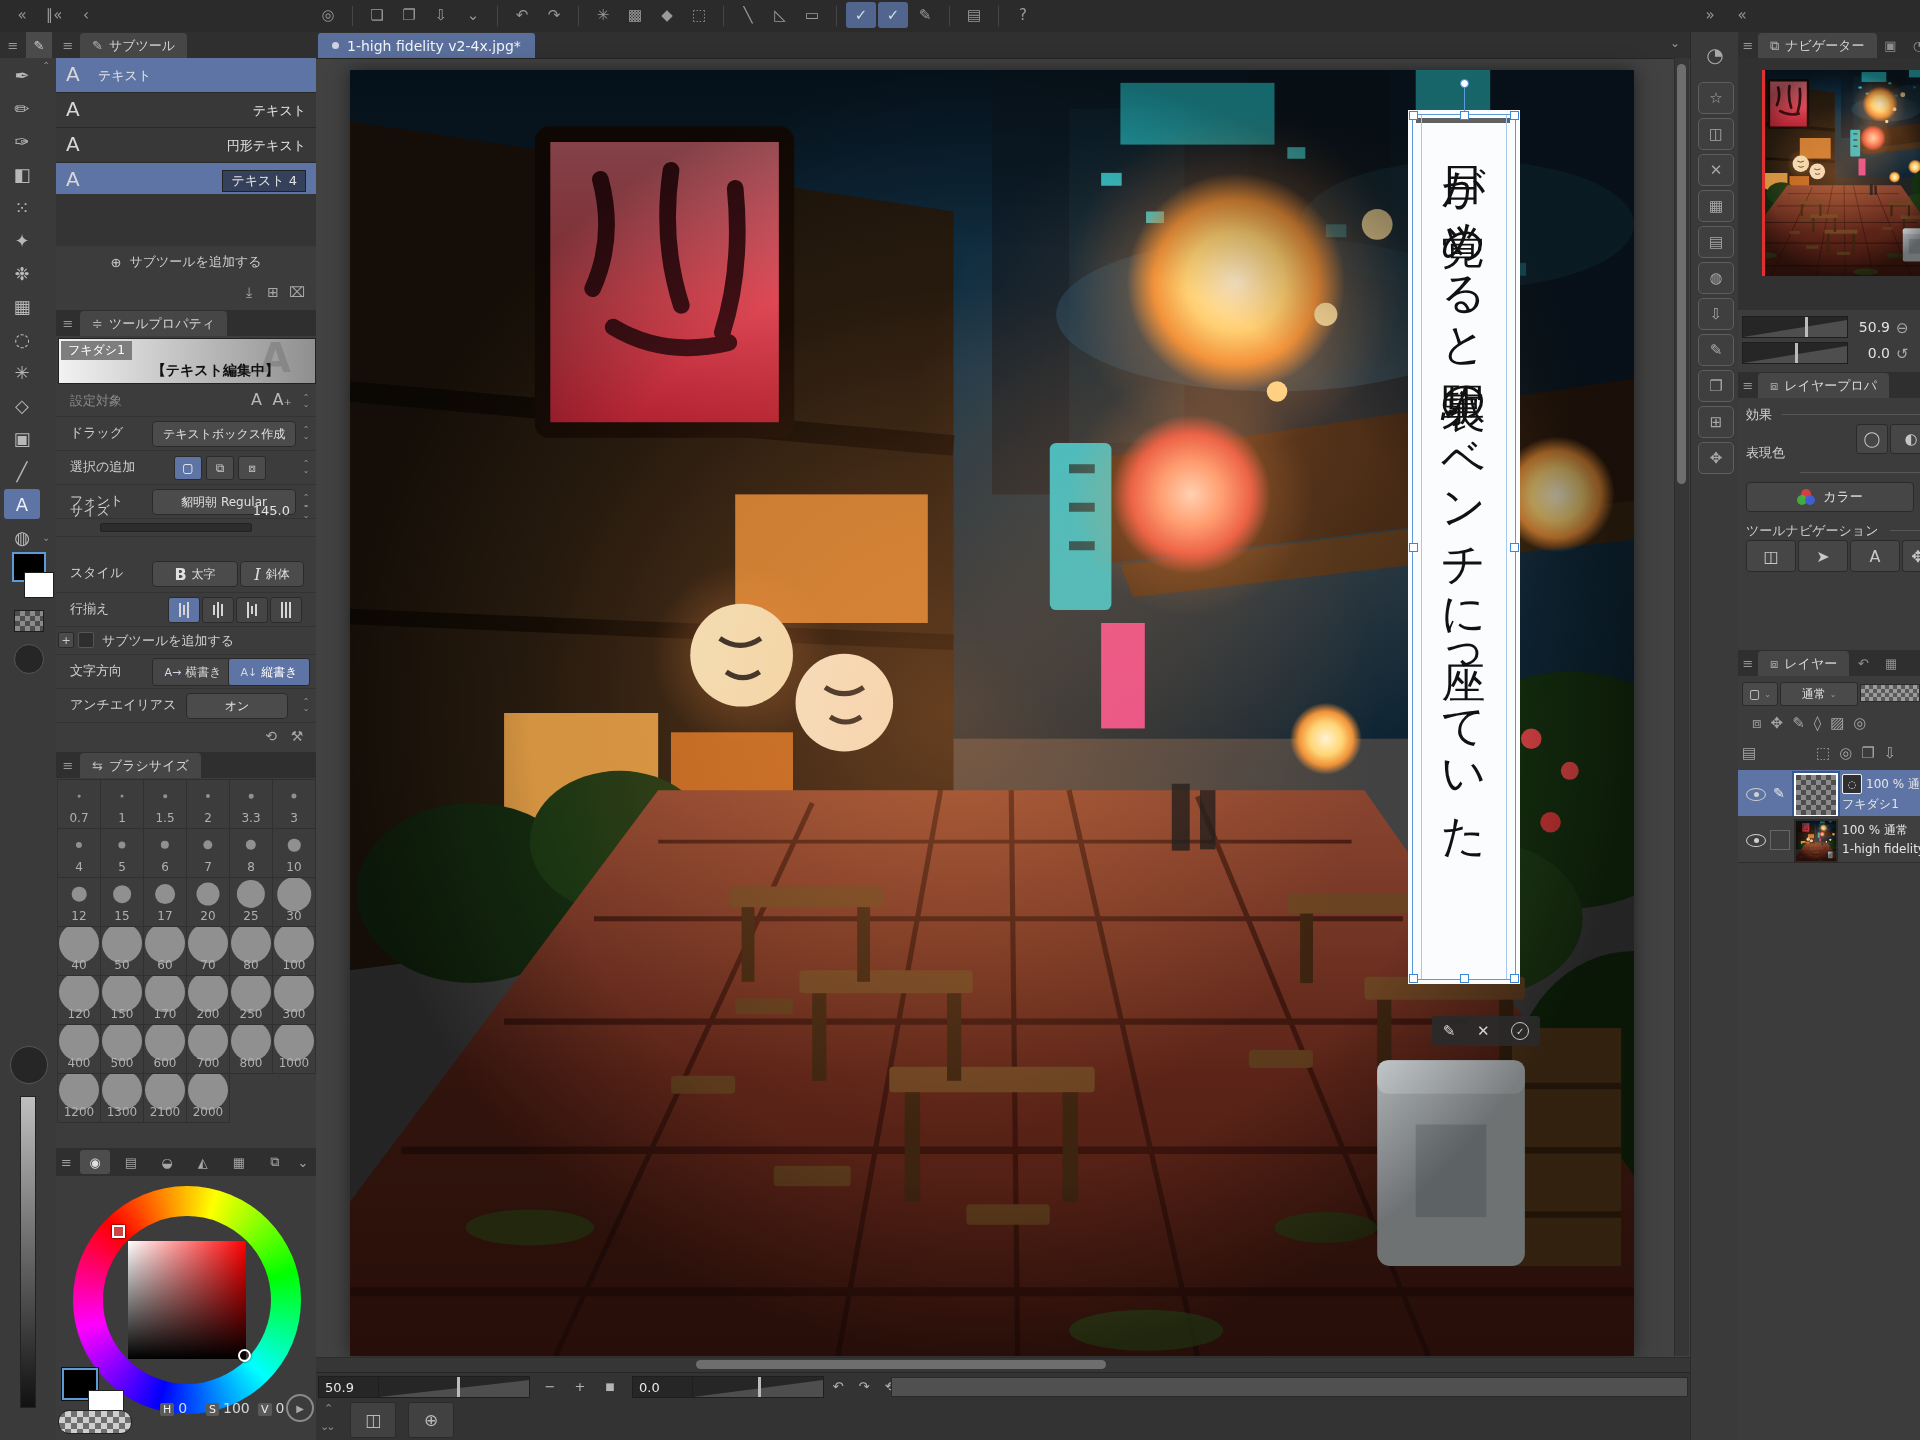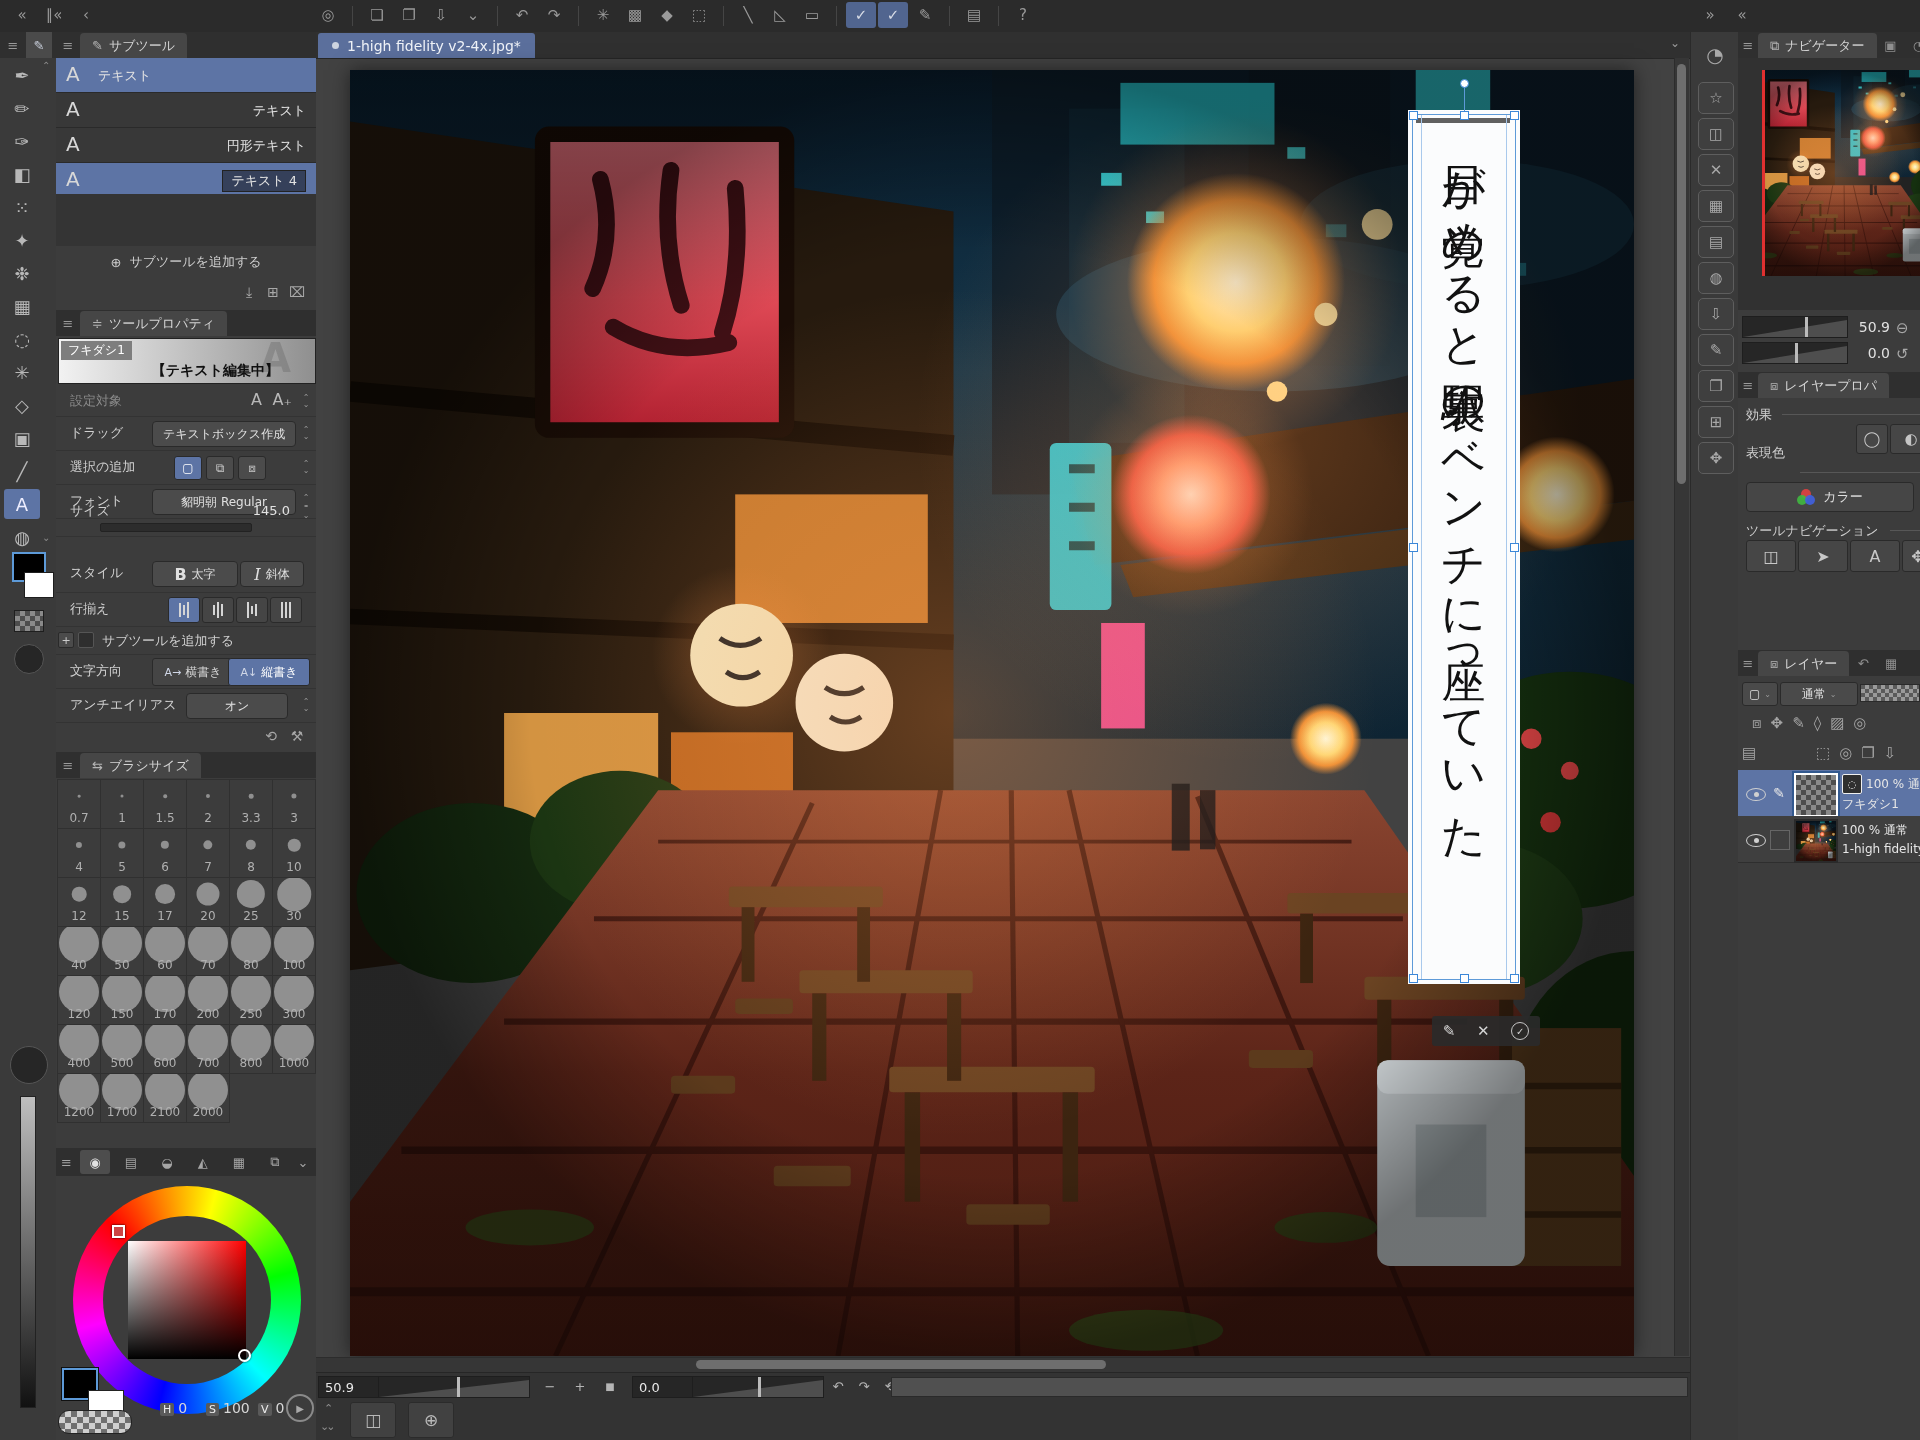--- a/index.html
+++ b/index.html
@@ -681,21 +681,21 @@
       <div class="bcell">
         <span class="dot" style="width: 40px; height: 40px;"></span>
         <div class="num">1000</div>
       </div>
       <div class="bcell">
         <span class="dot" style="width: 40px; height: 40px;"></span>
         <div class="num">1200</div>
       </div>
       <div class="bcell">
         <span class="dot" style="width: 40px; height: 40px;"></span>
-        <div class="num">1700</div>
+        <div class="num">1300</div>
       </div>
       <div class="bcell">
         <span class="dot" style="width: 40px; height: 40px;"></span>
         <div class="num">2100</div>
       </div>
       <div class="bcell">
         <span class="dot" style="width: 40px; height: 40px;"></span>
         <div class="num">2000</div>
       </div>
     </div>

